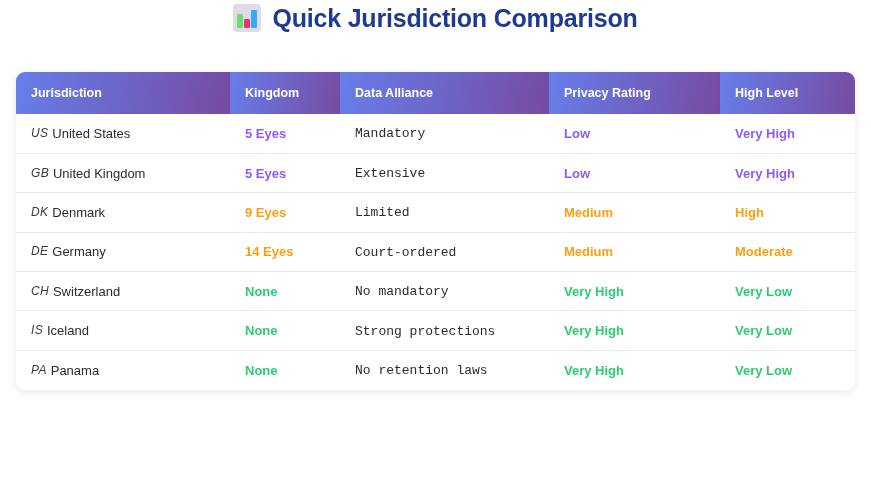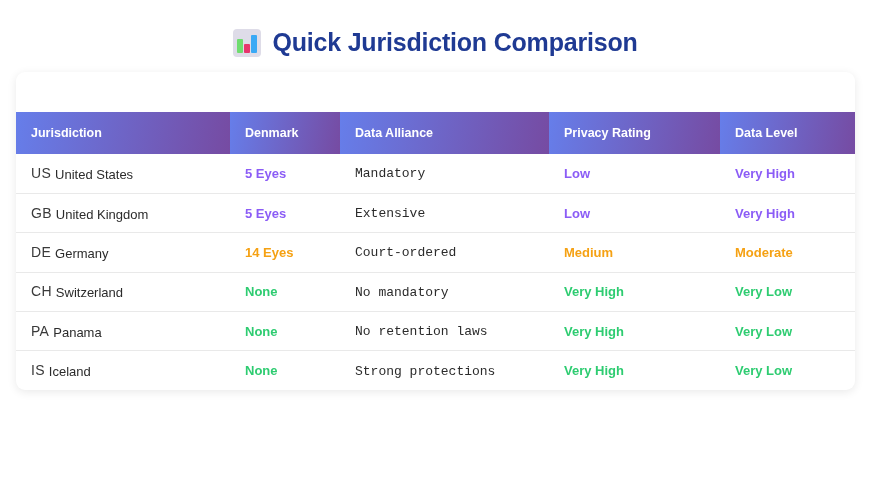--- a/index.html
+++ b/index.html
@@ -15,21 +15,21 @@
   .page {
     position: relative;
     width: 871px;
     height: 478px;
     background: #ffffff;
   }
 
   
   .title-bar {
     display: flex;
-    align-items: flex-end;
+    align-items: flex-start;
     justify-content: center;
     gap: 11px;
     height: 57px;
     padding-top: 4px;
   }
 
   .title-icon {
     width: 28px;
     height: 28px;
     position: relative;
@@ -66,21 +66,20 @@
     background: #ffffff;
     border-radius: 9px;
     box-shadow: 0 2px 10px rgba(0,0,0,0.09);
     overflow: hidden;
   }
 
   table {
     width: 100%;
     border-collapse: collapse;
     table-layout: fixed;
-    margin-top: 40px;
   }
 
   col.c-jur  { width: 214px; }
   col.c-all  { width: 110px; }
   col.c-ret  { width: 209px; }
   col.c-priv { width: 171px; }
   col.c-risk { width: 135px; }
 
   thead th {
     background: linear-gradient(100deg, #667eea 0%, #764ba2 100%);
@@ -98,26 +97,27 @@
     color: #2b2b2b;
     padding: 0 0 0 15px;
     height: 39.4px;
     border-bottom: 1px solid #e9e9e9;
     white-space: nowrap;
     overflow: hidden;
   }
   tbody tr:last-child td { border-bottom: none; }
 
   .cc {
-    font-size: 14px;
+    font-size: 12px;
     letter-spacing: 0.3px;
     color: #3a3a3a;
     margin-right: 4px;
     vertical-align: 1px;
     text-transform: uppercase;
+    font-style: italic;
   }
 
   .v-red    { color: #8b5cf6; font-weight: bold; }
   .v-orange { color: #f5a113; font-weight: bold; }
   .v-green  { color: #2ecc71; font-weight: bold; }
   .v-plain  { color: #2b2b2b; font-weight: normal; font-family: Liberation Mono, monospace; }
 </style>
 </head>
 <body>
 
@@ -137,66 +137,73 @@
       <colgroup>
         <col class="c-jur">
           <col class="c-all">
           <col class="c-ret">
           <col class="c-priv">
           <col class="c-risk">
       </colgroup>
       <thead>
         <tr>
           <th>Jurisdiction</th>
-          <th>Denmark</th>
+          <th>Kingdom</th>
           <th>Data Alliance</th>
           <th>Privacy Rating</th>
-          <th>Data Level</th>
+          <th>High Level</th>
         </tr>
       </thead>
       <tbody id="tbody">
           <tr>
             <td><span class="cc">US</span><span>United States</span></td>
             <td><span class="v-red">5 Eyes</span></td>
             <td><span class="v-plain">Mandatory</span></td>
             <td><span class="v-red">Low</span></td>
             <td><span class="v-red">Very High</span></td>
           </tr>
           <tr>
             <td><span class="cc">GB</span><span>United Kingdom</span></td>
             <td><span class="v-red">5 Eyes</span></td>
             <td><span class="v-plain">Extensive</span></td>
             <td><span class="v-red">Low</span></td>
             <td><span class="v-red">Very High</span></td>
           </tr>
           <tr>
+            <td><span class="cc">DK</span><span>Denmark</span></td>
+            <td><span class="v-orange">9 Eyes</span></td>
+            <td><span class="v-plain">Limited</span></td>
+            <td><span class="v-orange">Medium</span></td>
+            <td><span class="v-orange">High</span></td>
+          </tr>
+          <tr>
             <td><span class="cc">DE</span><span>Germany</span></td>
             <td><span class="v-orange">14 Eyes</span></td>
             <td><span class="v-plain">Court-ordered</span></td>
             <td><span class="v-orange">Medium</span></td>
             <td><span class="v-orange">Moderate</span></td>
           </tr>
           <tr>
             <td><span class="cc">CH</span><span>Switzerland</span></td>
             <td><span class="v-green">None</span></td>
             <td><span class="v-plain">No mandatory</span></td>
             <td><span class="v-green">Very High</span></td>
             <td><span class="v-green">Very Low</span></td>
           </tr>
           <tr>
+            <td><span class="cc">IS</span><span>Iceland</span></td>
+            <td><span class="v-green">None</span></td>
+            <td><span class="v-plain">Strong protections</span></td>
+            <td><span class="v-green">Very High</span></td>
+            <td><span class="v-green">Very Low</span></td>
+          </tr>
+          <tr>
             <td><span class="cc">PA</span><span>Panama</span></td>
             <td><span class="v-green">None</span></td>
             <td><span class="v-plain">No retention laws</span></td>
             <td><span class="v-green">Very High</span></td>
             <td><span class="v-green">Very Low</span></td>
           </tr>
-          <tr>
-            <td><span class="cc">IS</span><span>Iceland</span></td>
-            <td><span class="v-green">None</span></td>
-            <td><span class="v-plain">Strong protections</span></td>
-            <td><span class="v-green">Very High</span></td>
-            <td><span class="v-green">Very Low</span></td>
-          </tr>
         </tbody>
     </table>
   </div>
 
 </div>
 
 </body></html>

